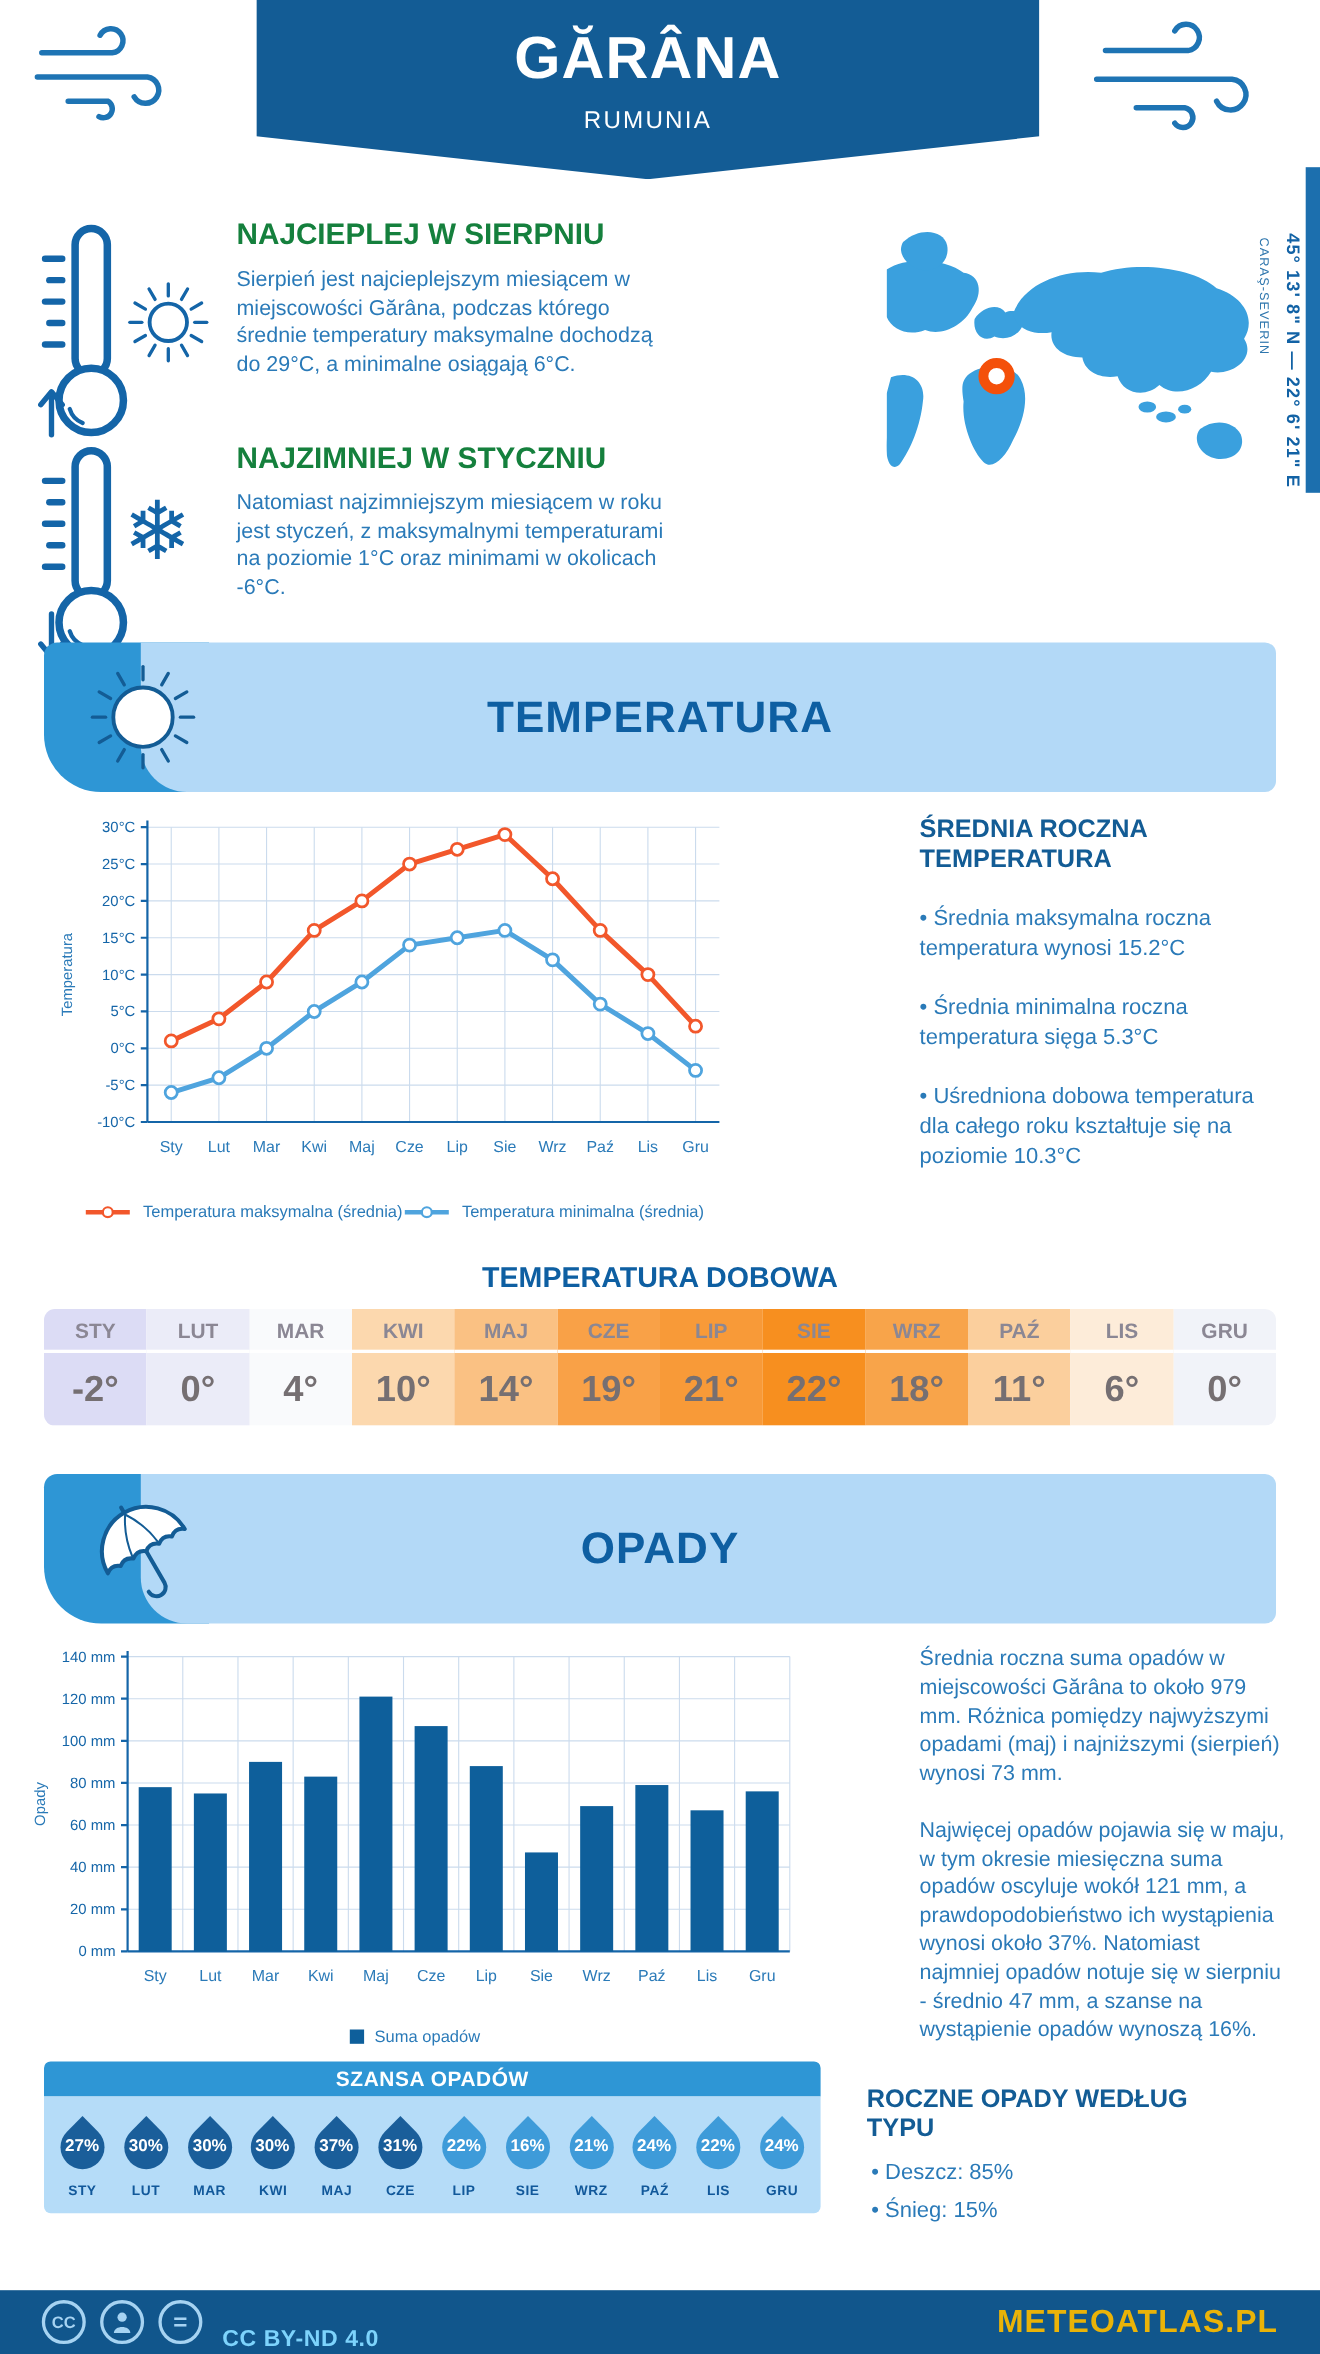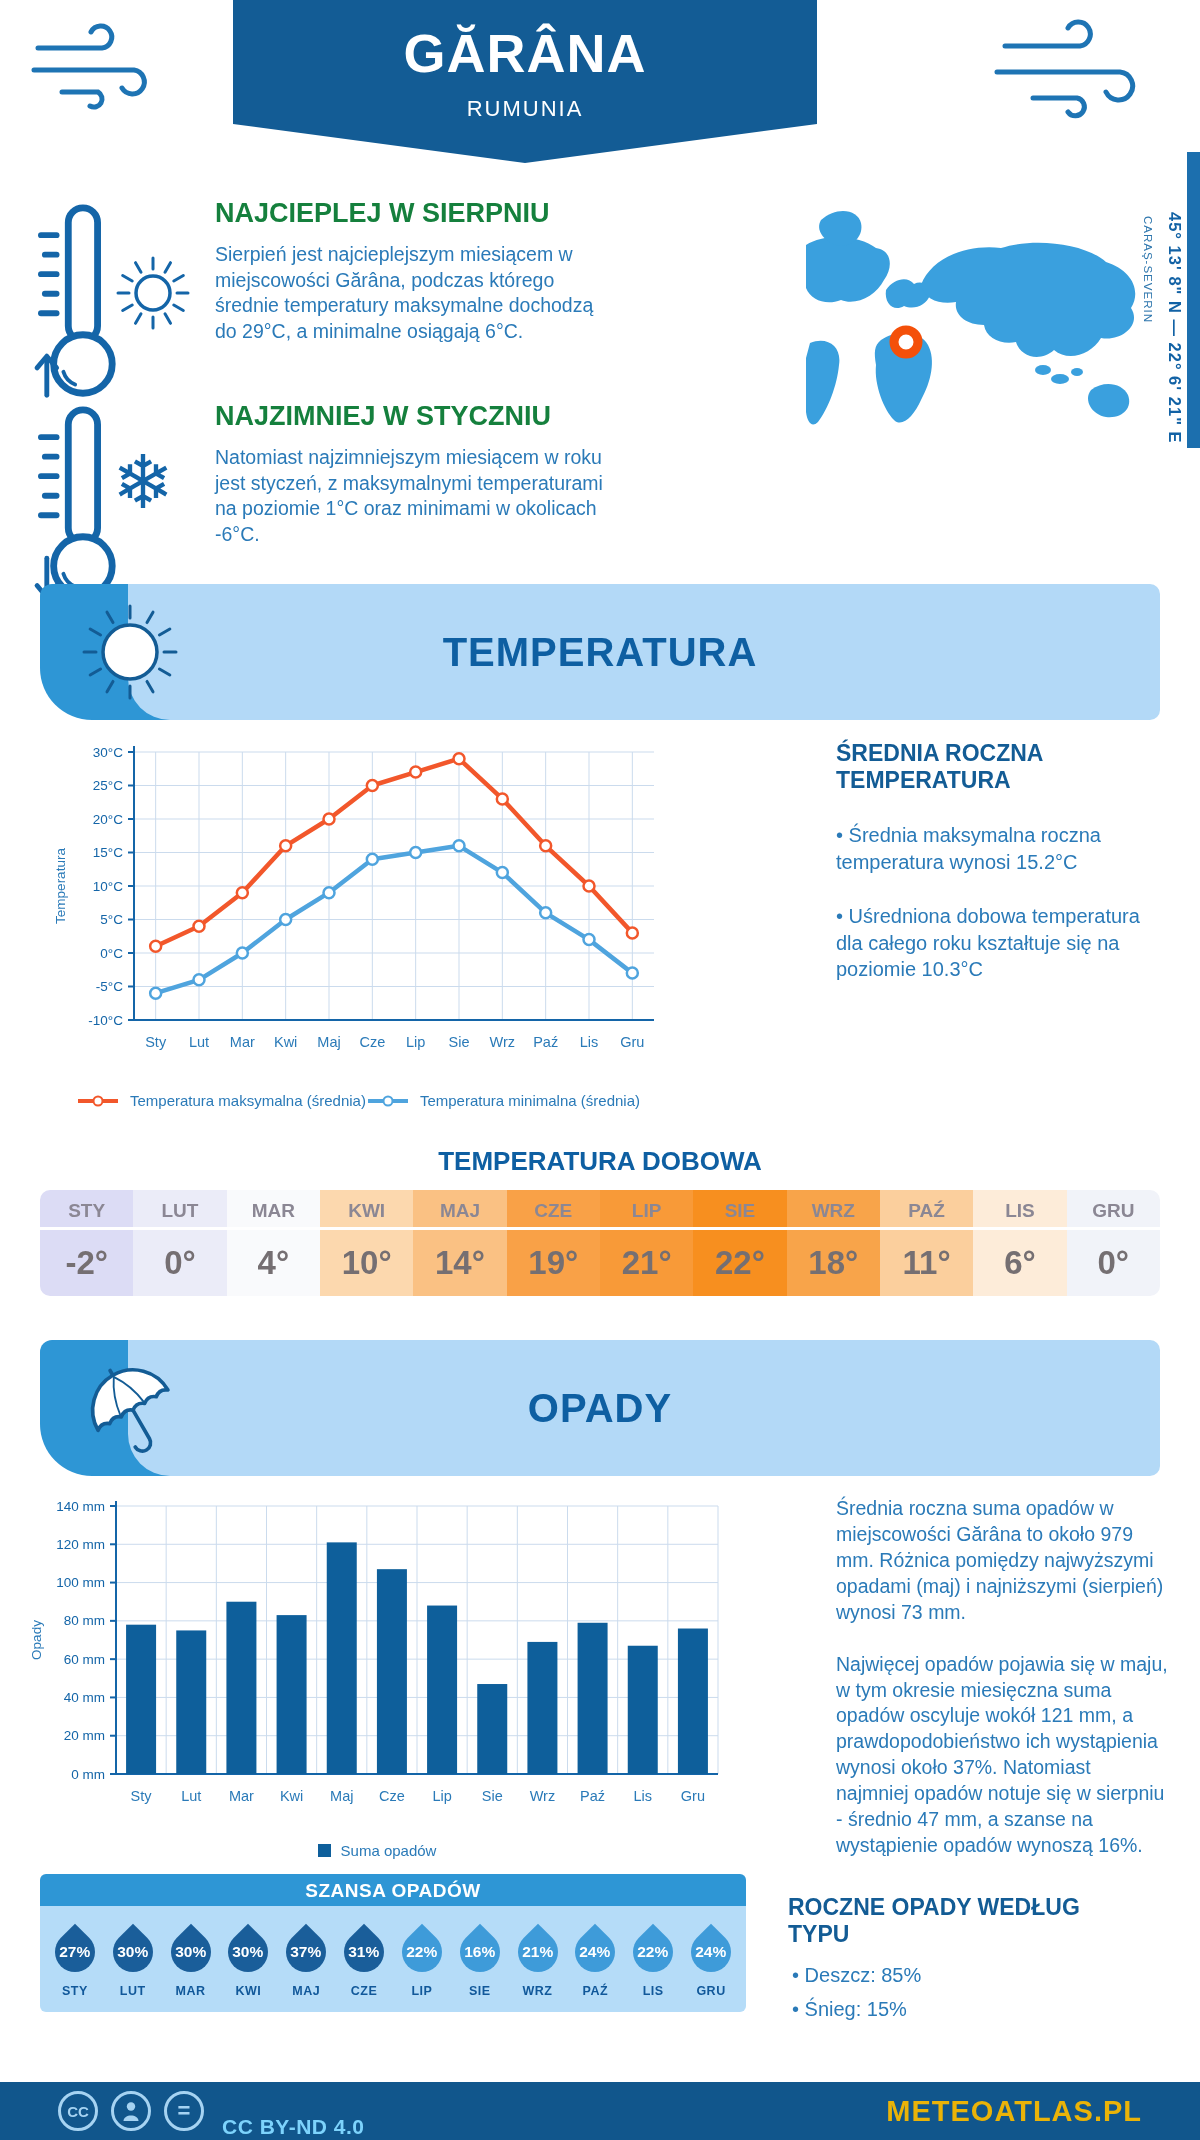--- a/index.html
+++ b/index.html
@@ -1,20 +1,20 @@
 <!DOCTYPE html>
 <html><head>
 <meta charset="utf-8">
 <style>
   html,body{margin:0;padding:0;background:#fff;}
   *{box-sizing:border-box;}
   .page{position:relative;width:1200px;height:2140px;background:#fff;overflow:hidden;
         font-family:"Liberation Sans","DejaVu Sans",sans-serif;}
   
-  .top-banner{position:absolute;left:233px;top:0;width:584px;height:163px;background:#135c95;
+  .top-banner{position:absolute;left:233px;top:0;width:712px;height:163px;background:#135c95;
               clip-path:polygon(0 0,100% 0,100% 76%,50% 100%,0 76%);text-align:center;color:#fff;}
   .top-banner .title{padding-top:22px;font-size:54px;font-weight:bold;letter-spacing:1px;}
   .top-banner .subtitle{margin-top:12px;font-size:22px;letter-spacing:2px;}
   .wind-left{position:absolute;left:28px;top:22px;}
   .wind-right{position:absolute;left:985px;top:16px;}
   
   .hl-heading{position:absolute;font-size:27px;font-weight:bold;color:#15803d;}
   .hl-text{position:absolute;width:398px;font-size:19.5px;line-height:1.32;color:#2a7ab8;}
   .thermo{position:absolute;}
   .sun-small{position:absolute;}
@@ -67,21 +67,21 @@
               font-size:19px;font-weight:bold;text-align:center;line-height:33px;letter-spacing:0.5px;}
   .chance-body{background:#b5dcf8;border-radius:0 0 6px 6px;display:flex;padding:20px 6px 14px;}
   .drop-col{flex:1;text-align:center;}
   .drop{width:40px;height:40px;margin:6px auto 0;border-radius:0 50% 50% 50%;
         transform:rotate(45deg);display:flex;align-items:center;justify-content:center;}
   .drop.dark{background:#1a5e9a;} .drop.light{background:#3e9bd9;}
   .drop span{transform:rotate(-45deg);font-size:15.5px;font-weight:bold;color:#fff;}
   .drop-label{margin-top:12px;font-size:12.5px;font-weight:bold;color:#11589a;letter-spacing:0.5px;}
   
   .footer{position:absolute;left:0;top:2082px;width:1200px;height:58px;background:#11568c;
-          display:flex;align-items:center;padding:0 58px;}
+          display:flex;align-items:center;padding:0 38px;}
   .cc-icons{display:flex;gap:13px;align-items:center;}
   .cc-circle{width:40px;height:40px;border:3px solid #a6d3f2;border-radius:50%;color:#a6d3f2;
              display:flex;align-items:center;justify-content:center;font-weight:bold;font-size:15px;}
   .cc-eq{font-size:22px;}
   .license{margin-left:18px;color:#7dd3fc;font-weight:bold;font-size:21px;letter-spacing:0.5px;margin-top:32px;}
   .site{margin-left:auto;color:#eab308;font-weight:bold;font-size:29px;letter-spacing:1px;}
 </style>
 </head>
 <body>
 
@@ -293,20 +293,21 @@
             <line x1="2" y1="6" x2="42" y2="6" stroke="#4fa4de" stroke-width="4"></line>
             <circle cx="22" cy="6" r="4.5" fill="#fff" stroke="#4fa4de" stroke-width="2"></circle>
           </svg>
           <span>Temperatura minimalna (średnia)</span>
         </div>
       </div></div>
 
   <div class="annual-panel">
     <h3>ŚREDNIA ROCZNA TEMPERATURA</h3>
     <p>• Średnia maksymalna roczna temperatura wynosi 15.2°C</p>
+    <p>• Średnia minimalna roczna temperatura sięga 5.3°C</p>
     <p>• Uśredniona dobowa temperatura dla całego roku kształtuje się na poziomie 10.3°C</p>
   </div>
 
   <div class="daily-title">TEMPERATURA DOBOWA</div>
   <div class="daily-table" id="daily-table">
       <div class="daily-cell" style="background: rgb(220, 220, 245);">
         <div class="cell-m">STY</div>
         <div class="cell-v">-2°</div>
       </div>
       <div class="daily-cell" style="background: rgb(235, 236, 248);">

